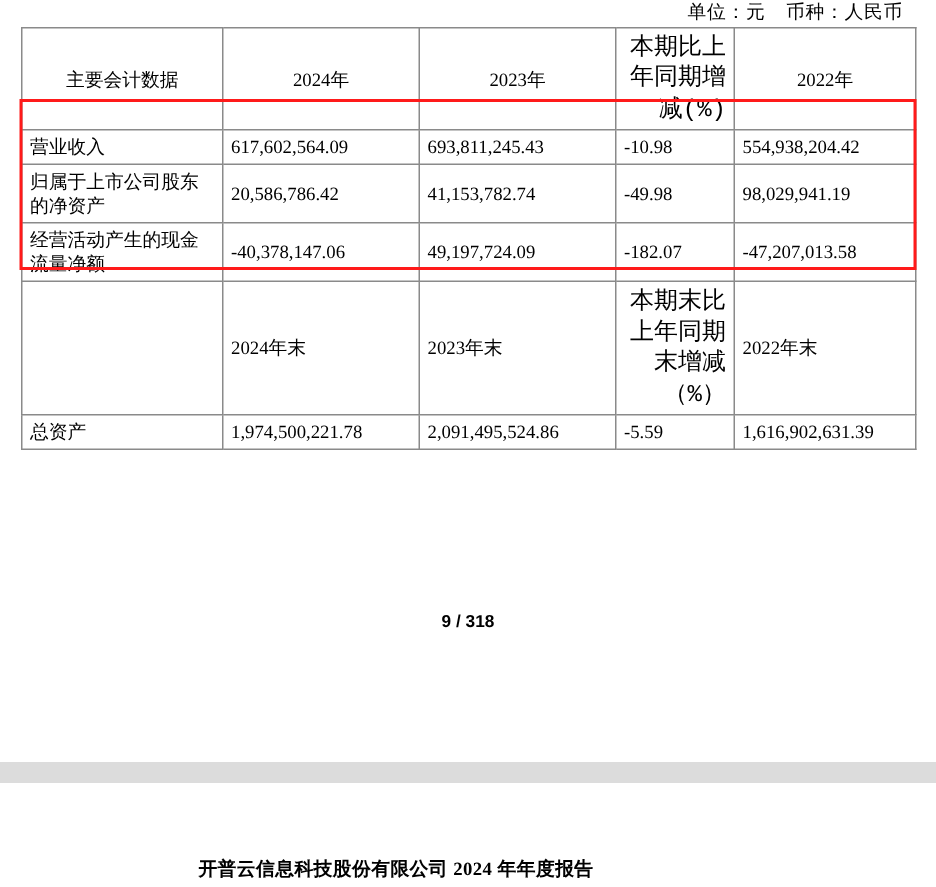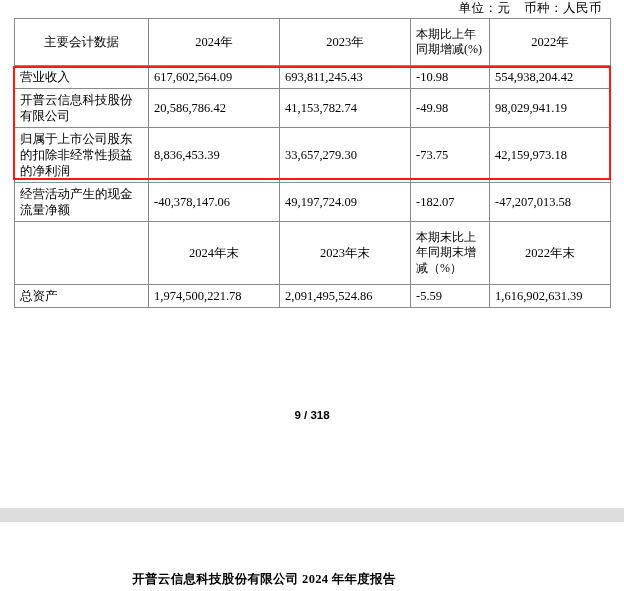--- a/index.html
+++ b/index.html
@@ -60,28 +60,28 @@
   }
   .num {
     text-align: left;
     white-space: nowrap;
     font-family: "Liberation Serif", serif;
   }
   .lbl {
     text-align: left;
   }
   .midhdr {
-    text-align: center;
     height: 56px;
     vertical-align: middle;
   }
   .midhdr-sm {
-    text-align: left;
-    font-size: 12px;
+    text-align: right;
+    font-size: 16px;
     line-height: 1.3;
+    font-family: Liberation Mono, monospace;
   }
 
   
   .redbox {
     position: absolute;
     left: 13px;
     top: 66px;
     width: 598px;
     height: 114px;
     border: 2px solid #ff1a1a;
@@ -157,34 +157,27 @@
 
       <tr>
         <td class="lbl">营业收入</td>
         <td class="num">617,602,564.09</td>
         <td class="num">693,811,245.43</td>
         <td class="num">-10.98</td>
         <td class="num">554,938,204.42</td>
       </tr>
 
       <tr>
-        <td class="lbl">开普云信息科技股份有限公司</td>
+        <td class="lbl">归属于上市公司股东的净资产</td>
         <td class="num">20,586,786.42</td>
         <td class="num">41,153,782.74</td>
         <td class="num">-49.98</td>
         <td class="num">98,029,941.19</td>
       </tr>
 
-      <tr>
-        <td class="lbl">归属于上市公司股东的扣除非经常性损益的净利润</td>
-        <td class="num">8,836,453.39</td>
-        <td class="num">33,657,279.30</td>
-        <td class="num">-73.75</td>
-        <td class="num">42,159,973.18</td>
-      </tr>
 
       <tr>
         <td class="lbl">经营活动产生的现金流量净额</td>
         <td class="num">-40,378,147.06</td>
         <td class="num">49,197,724.09</td>
         <td class="num">-182.07</td>
         <td class="num">-47,207,013.58</td>
       </tr>
 
       <tr>

